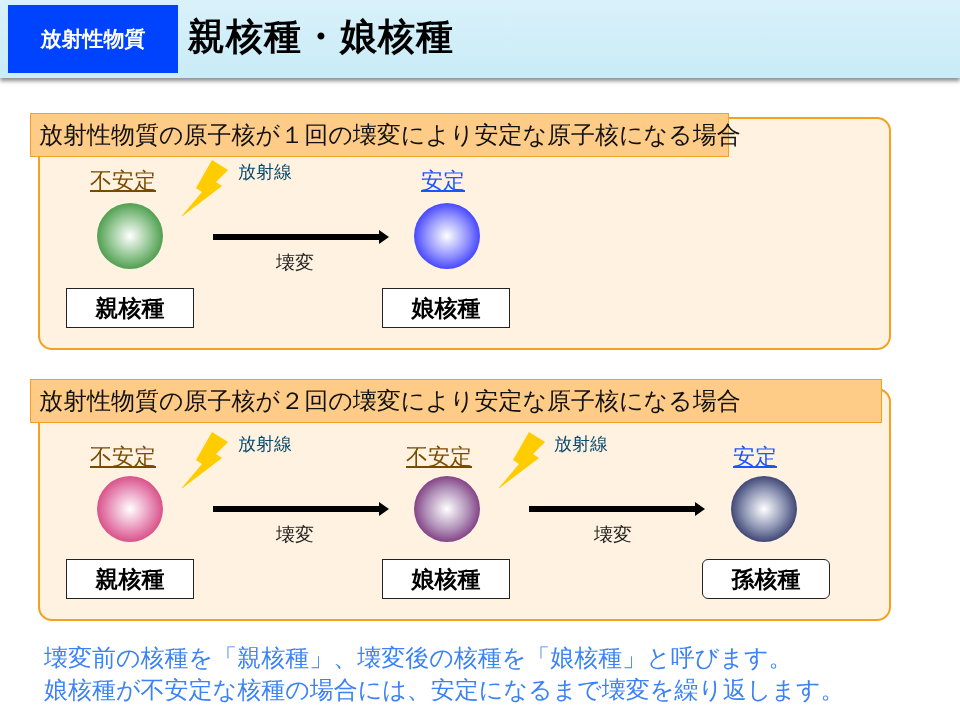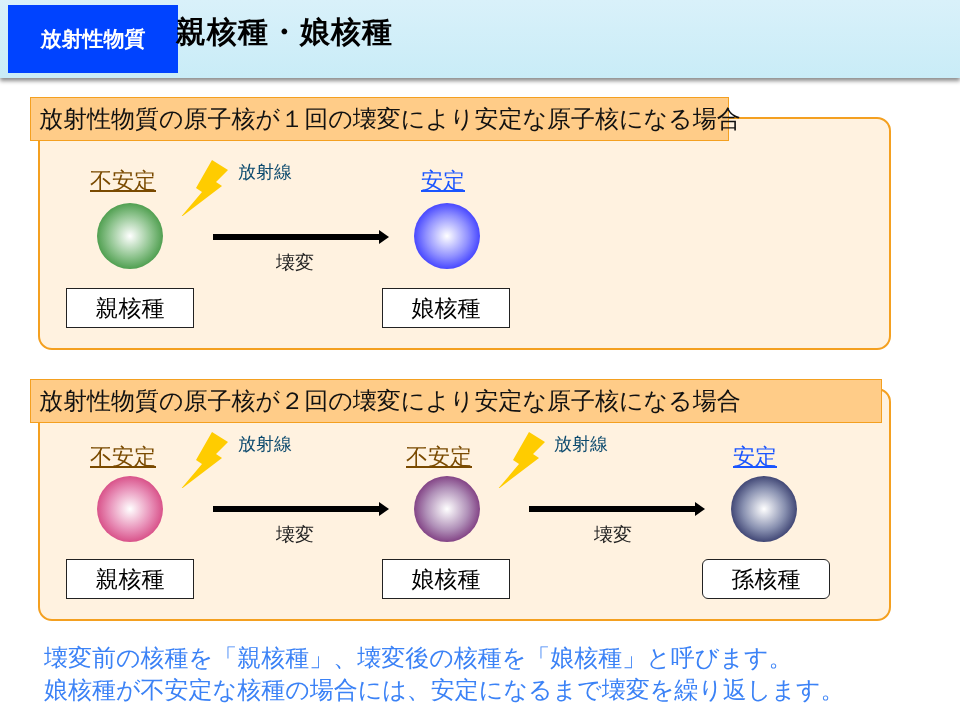--- a/index.html
+++ b/index.html
@@ -3,54 +3,54 @@
 <meta charset="utf-8">
 <style>
   html, body { margin:0; padding:0; }
   body { width:960px; height:720px; background:#ffffff; position:relative; overflow:hidden;
          font-family:"DejaVu Sans","Liberation Sans",sans-serif; }
   .header { position:absolute; left:0; top:0; width:960px; height:78px;
             background:linear-gradient(180deg,#d9f1fa 0%,#c9ecf7 100%);
             box-shadow:0 3px 4px rgba(0,0,0,0.45);text-decoration:underline; }
   .header-tag { position:absolute; left:8px; top:5px; width:170px; height:68px; background:#0043ff;
                 color:#fff; font-weight:bold; font-size:21px; display:flex; align-items:center; justify-content:center; }
-  .header-title { position:absolute; left:176px; top:12px; font-size:30px; font-weight:bold; color:#000;
+  .header-title { position:absolute; left:188px; top:12px; font-size:37px; font-weight:bold; color:#000;
                   letter-spacing:1px; }
 
   .panel { position:absolute; left:38px; width:853px; background:#fff2e0; border:2px solid #f4a020;
            border-radius:14px; box-sizing:border-box; }
   .panel-title { position:absolute; left:30px; height:44px; background:#ffcc88; border:1.5px solid #f4a020;
                  box-sizing:border-box; font-size:24px; color:#111; display:flex; align-items:center;
                  padding-left:8px; padding-right:10px; white-space:nowrap; }
 
   .state { position:absolute; font-size:22px;text-decoration:underline; }
   .state.unstable { color:#7a4a00; }
   .state.stable { color:#1a55ff; }
   .sphere { position:absolute; width:66px; height:66px; border-radius:50%; }
   .arrow { position:absolute; height:6px; background:#000; }
   .arrow::after { content:""; position:absolute; right:-8px; top:-4px; border-left:10px solid #000;
                   border-top:7px solid transparent; border-bottom:7px solid transparent; }
   .decay-label { position:absolute; font-size:19px; color:#222; }
   .rad-label { position:absolute; font-size:18px; color:#0c4a6e; }
   .bolt { position:absolute; width:56px; height:56px; }
   .nuclide-box { position:absolute; width:128px; height:40px; background:#fff; border:1px solid #222;
                  box-sizing:border-box; display:flex; align-items:center; justify-content:center;
-                 font-size:23px; font-weight:normal; color:#000; }
+                 font-size:23px; font-weight:bold; color:#000; }
   .footer { position:absolute; left:44px; top:642px; font-size:24px; color:#3b82f6; line-height:32px; }
 </style>
 </head>
 <body>
 
 <div class="header">
   <div class="header-tag">放射性物質</div>
   <div class="header-title">親核種・娘核種</div>
 </div>
 
 <div class="panel" style="top:117px;height:233px;"></div>
-<div class="panel-title" style="top:97px;width:699px;">放射性物質の原子核が１回の壊変により安定な原子核になる場合</div>
+<div class="panel-title" style="top:113px;width:699px;">放射性物質の原子核が１回の壊変により安定な原子核になる場合</div>
 
 <div class="state unstable" style="left:90px;top:166px;">不安定</div>
 <svg class="bolt" style="left:180px;top:160px;" viewBox="0 0 56 56">
   <polygon points="32,0 48,10 36,22 42,26 0,58 22,32 16,28" fill="#ffcc00"></polygon>
 </svg>
 <div class="rad-label" style="left:238px;top:160px;">放射線</div>
 <div class="sphere" style="left:97px;top:203px;background:radial-gradient(circle at 50% 50%,#ffffff 0%,#8fc48f 45%,#2e8b2e 85%,#1f6a1f 100%);"></div>
 <div class="arrow" style="left:213px;top:234px;width:168px;"></div>
 <div class="decay-label" style="left:276px;top:250px;">壊変</div>
 <div class="state stable" style="left:421px;top:166px;">安定</div>

